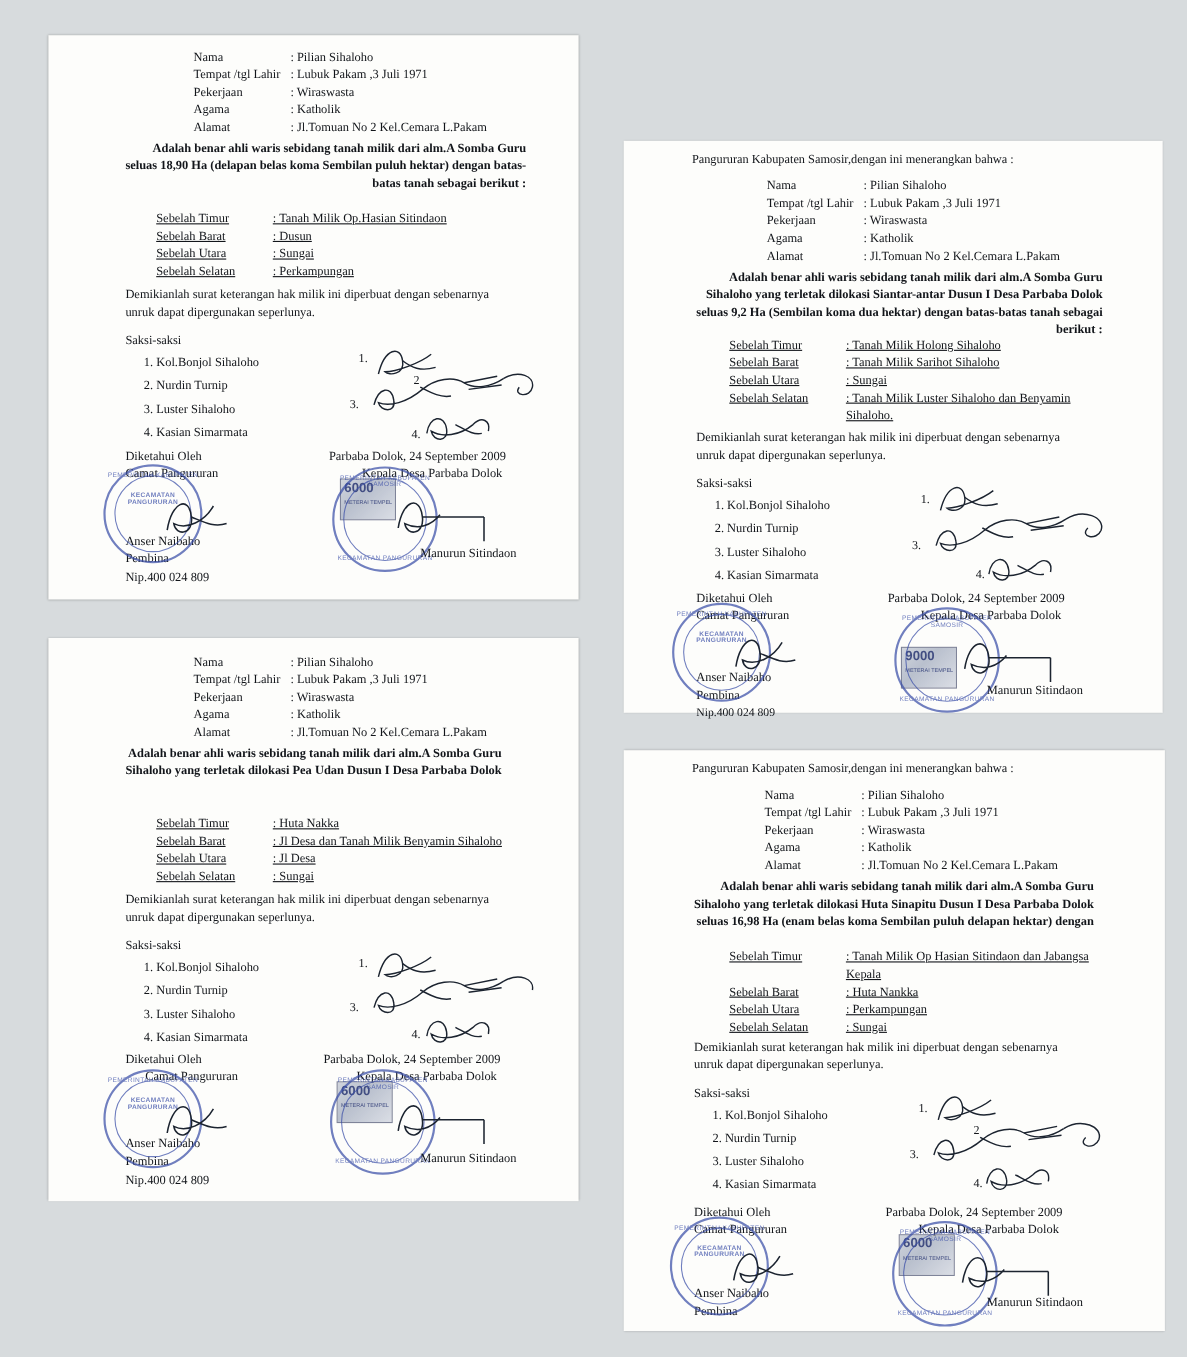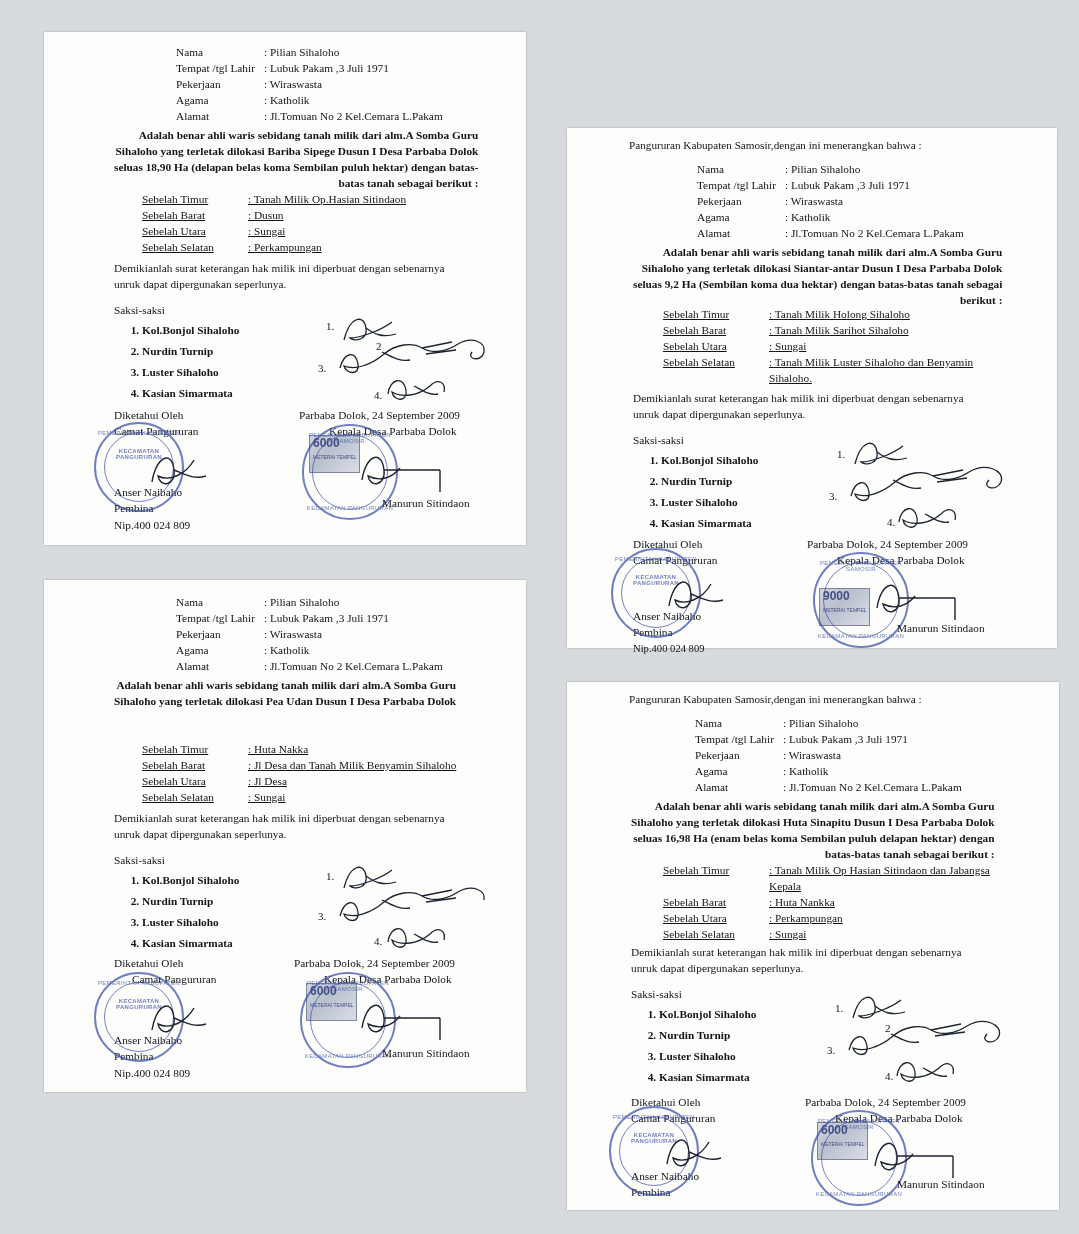--- a/index.html
+++ b/index.html
@@ -67,21 +67,21 @@
     position:absolute;
     font-size:11.3px;
   }
   .saksi{
     position:absolute;
     font-size:11.3px;
     line-height:1.85;
     padding-left:18px;
     margin:0;
   }
-  .saksi li{white-space:nowrap;font-weight:bold;}
+  .saksi li{white-space:nowrap;}
 
   .signblock{position:absolute;font-size:11.3px;line-height:1.45;}
   .signblock .t{white-space:nowrap;}
   .small{font-size:10.6px;}
 
   
   .sig{position:absolute;pointer-events:none;}
   .num{position:absolute;font-size:11px;}
 
   
@@ -140,21 +140,20 @@
           <span class="v">: Katholik</span>
         </div>
     <div class="idrow">
           <span class="k">Alamat</span>
           <span class="v">: Jl.Tomuan No 2 Kel.Cemara L.Pakam</span>
         </div>
   </div>
 
   <div class="para" style="left:70px;top:95px;">
     <div class="ln">Adalah benar ahli waris sebidang tanah milik dari alm.A Somba Guru</div>
-    <div class="ln">Sihaloho yang terletak dilokasi Bariba Sipege Dusun I Desa Parbaba Dolok</div>
     <div class="ln">seluas 18,90 Ha (delapan belas koma Sembilan puluh hektar) dengan batas-</div>
     <div class="ln">batas tanah sebagai berikut :</div>
   </div>
 
   <div class="bounds" style="left:98px;top:159px;">
     <div class="brow">
           <span class="bk">Sebelah Timur</span>
           <span class="bv">: Tanah Milik Op.Hasian Sitindaon</span>
         </div>
     <div class="brow">
@@ -524,21 +523,20 @@
     <div class="idrow">
           <span class="k">Alamat</span>
           <span class="v">: Jl.Tomuan No 2 Kel.Cemara L.Pakam</span>
         </div>
   </div>
 
   <div class="para" style="left:64px;top:116px;">
     <div class="ln">Adalah benar ahli waris sebidang tanah milik dari alm.A Somba Guru</div>
     <div class="ln">Sihaloho yang terletak dilokasi Huta Sinapitu Dusun I Desa Parbaba Dolok</div>
     <div class="ln">seluas 16,98 Ha (enam belas koma Sembilan puluh delapan hektar) dengan</div>
-    <div class="ln">batas-batas tanah sebagai berikut :</div>
   </div>
 
   <div class="bounds" style="left:96px;top:180px;">
     <div class="brow">
           <span class="bk">Sebelah Timur</span>
           <span class="bv">: Tanah Milik Op Hasian Sitindaon dan Jabangsa</span>
         </div>
     <div class="bcont">Kepala</div>
     <div class="brow">
           <span class="bk">Sebelah Barat</span>

